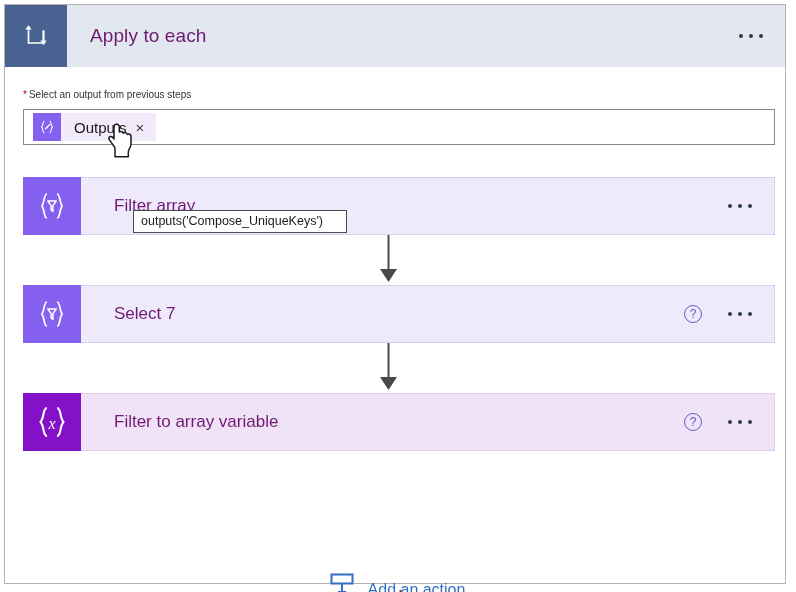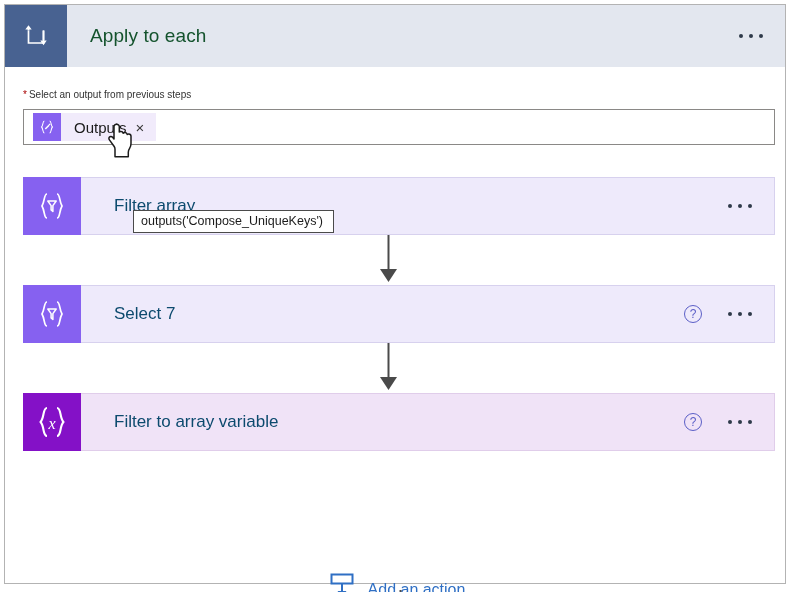--- a/index.html
+++ b/index.html
@@ -42,21 +42,21 @@
     width: 62px;
     height: 62px;
     background: #486291;
     flex: 0 0 62px;
     display: flex;
     align-items: center;
     justify-content: center;
   }
   #scope-title {
     font-size: 19px;
-    color: #14532d;
+    color: #701a75;
     margin-left: 23px;
     letter-spacing: 0.1px;
     white-space: nowrap;
   }
   .hdr-ellipsis {
     position: absolute;
     right: 14px;
     top: 0;
     height: 62px;
     display: flex;
@@ -138,21 +138,21 @@
     line-height: 1;
   }
 
   
   #token-tooltip {
     position: absolute;
     left: 128px;
     top: 143px;
     background: #ffffff;
     border: 1px solid #4a4a4a;
-    padding: 3px 10px 4px 7px;
+    padding: 3px 23px 4px 7px;
     font-size: 12.5px;
     color: #1b1b1b;
     white-space: nowrap;
     z-index: 40;
   }
 
   
   #hand-cursor {
     position: absolute;
     left: 108px;
@@ -185,21 +185,21 @@
     display: flex;
     align-items: center;
     justify-content: center;
     margin: -1px 0 0 -1px;
   }
   .action-icon.deep {
     background: #8411c7;
   }
   .action-title {
     font-size: 17px;
-    color: #0c4a6e;
+    color: #701a75;
     margin-left: 33px;
     white-space: nowrap;
   }
   .card-right {
     margin-left: auto;
     display: flex;
     align-items: center;
     padding-right: 14px;
     gap: 18px;
   }

